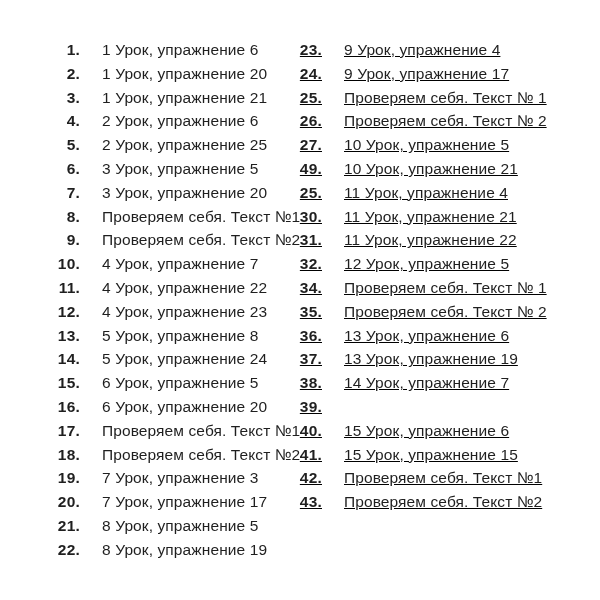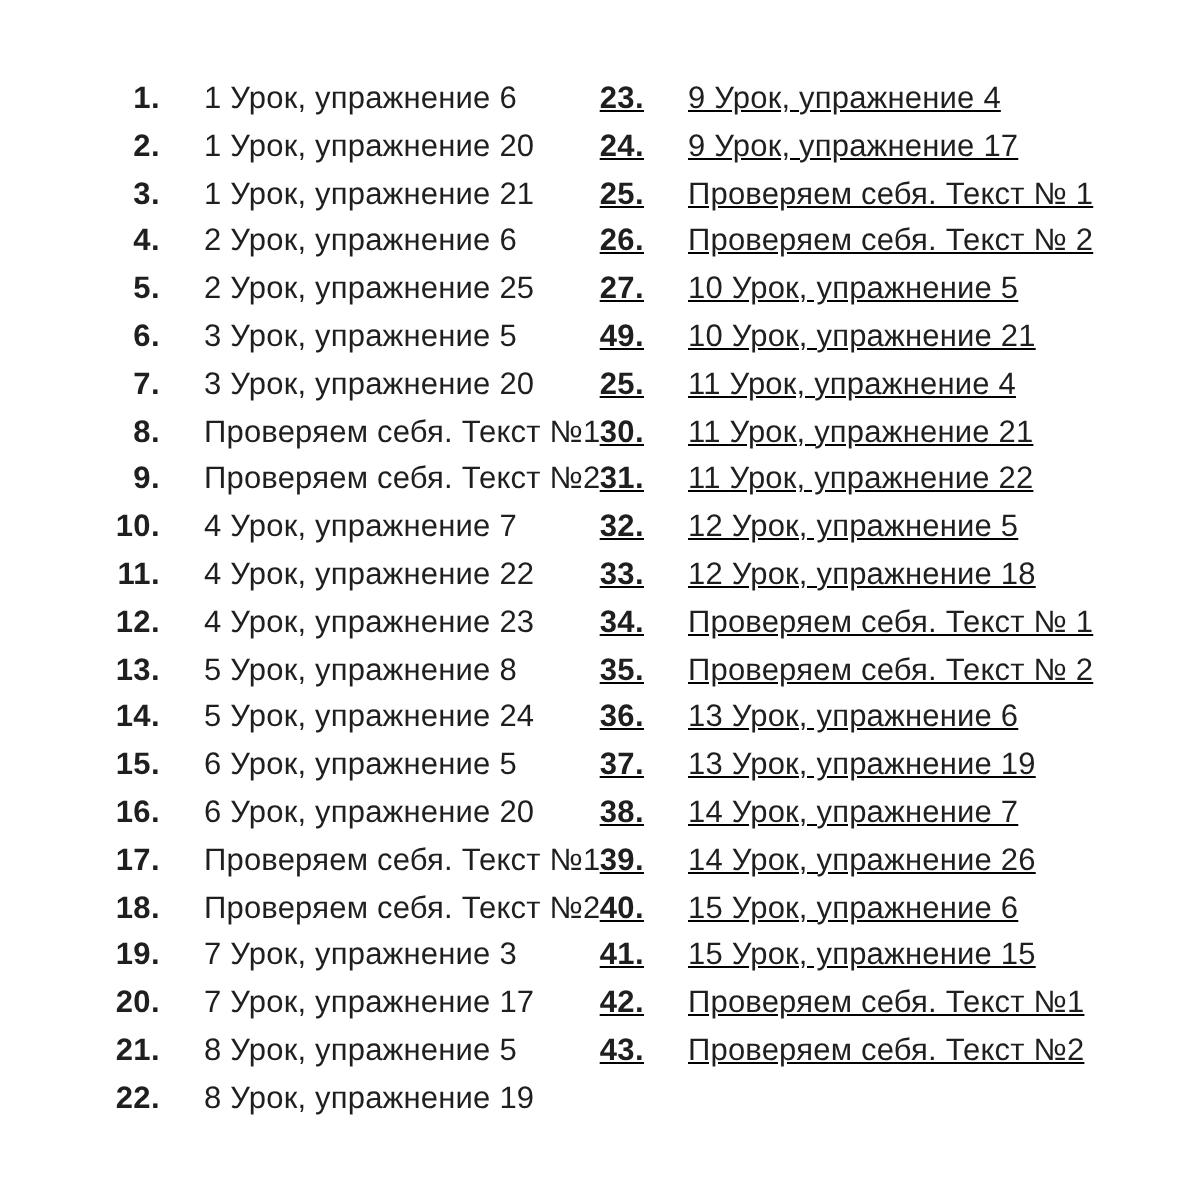--- a/index.html
+++ b/index.html
@@ -173,24 +173,20 @@
       </div>
       <div class="row">
         <span class="num">31.</span>
         <span class="txt">11 Урок, упражнение 22</span>
       </div>
       <div class="row">
         <span class="num">32.</span>
         <span class="txt">12 Урок, упражнение 5</span>
       </div>
       <div class="row">
-        <span class="num">33.</span>
-        <span class="txt">12 Урок, упражнение 18</span>
-      </div>
-      <div class="row">
         <span class="num">34.</span>
         <span class="txt">Проверяем себя. Текст № 1</span>
       </div>
       <div class="row">
         <span class="num">35.</span>
         <span class="txt">Проверяем себя. Текст № 2</span>
       </div>
       <div class="row">
         <span class="num">36.</span>
         <span class="txt">13 Урок, упражнение 6</span>
@@ -198,21 +194,20 @@
       <div class="row">
         <span class="num">37.</span>
         <span class="txt">13 Урок, упражнение 19</span>
       </div>
       <div class="row">
         <span class="num">38.</span>
         <span class="txt">14 Урок, упражнение 7</span>
       </div>
       <div class="row">
         <span class="num">39.</span>
-        <span class="txt">14 Урок, упражнение 26</span>
       </div>
       <div class="row">
         <span class="num">40.</span>
         <span class="txt">15 Урок, упражнение 6</span>
       </div>
       <div class="row">
         <span class="num">41.</span>
         <span class="txt">15 Урок, упражнение 15</span>
       </div>
       <div class="row">

